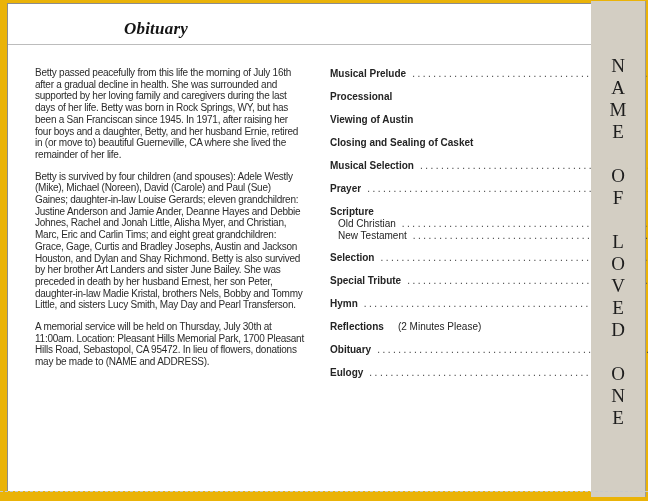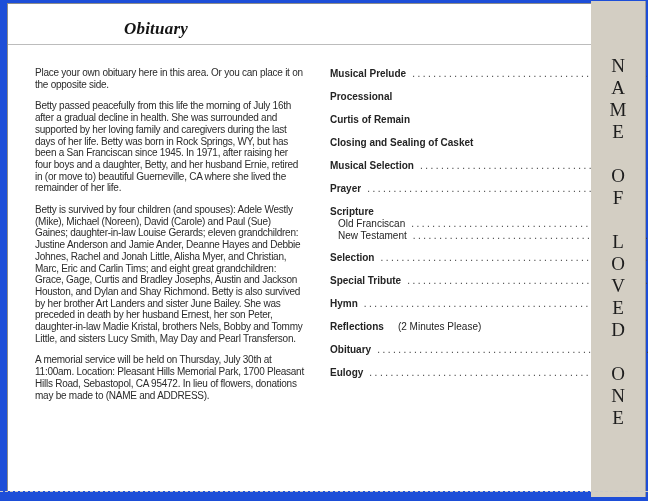--- a/index.html
+++ b/index.html
@@ -5,21 +5,21 @@
   html, body {
     margin: 0;
     padding: 0;
     background: #ffffff;
     font-family: "Liberation Sans", sans-serif;
   }
   .sheet {
     position: relative;
     width: 648px;
     height: 501px;
-    background: #1d4ed8;
+    background: #eab308;
     overflow: hidden;
   }
   
   .page {
     position: absolute;
     left: 7px;
     top: 3px;
     width: 584px;
     height: 488px;
     border-top: 1px solid #8c8c8c;
@@ -132,53 +132,52 @@
   <div class="page">
 
     <div class="header-band">
       <div class="head-cell left">
         <span class="head-title">Obituary</span>
       </div>
     </div>
 
     <div class="columns">
       <div class="obit-col">
-        <p class="obit-p">Place your own obituary here in this area. Or you can place it on the opposite side.</p>
         <p class="obit-p">Betty passed peacefully from this life the morning of July 16th after a gradual decline in health.  She was surrounded and supported by her loving family and caregivers during the last days of her life.  Betty was born in Rock Springs, WY, but has been a San Franciscan since 1945.  In 1971, after raising her four boys and a daughter, Betty, and her husband Ernie, retired in (or move to) beautiful Guerneville, CA where she lived the remainder of her life.</p>
         <p class="obit-p">Betty is survived by four children (and spouses): Adele Westly (Mike), Michael (Noreen), David (Carole) and Paul (Sue) Gaines;  daughter-in-law Louise Gerards;  eleven grandchildren: Justine Anderson and Jamie Ander, Deanne Hayes and Debbie Johnes, Rachel and Jonah Little, Alisha Myer, and Christian, Marc, Eric and Carlin Tims;  and eight great grandchildren: Grace, Gage, Curtis and Bradley Josephs, Austin and Jackson Houston, and Dylan and Shay Richmond.  Betty is also survived by her brother Art Landers and sister June Bailey.  She was preceded in death by her husband Ernest, her son Peter, daughter-in-law Madie Kristal, brothers Nels, Bobby and Tommy Little, and sisters Lucy Smith, May Day and Pearl Transferson.</p>
         <p class="obit-p">A memorial service will be held on Thursday, July 30th at 11:00am.  Location:  Pleasant Hills Memorial Park, 1700 Pleasant Hills Road, Sebastopol, CA 95472.  In lieu of flowers, donations may be made to (NAME and ADDRESS).</p>
       </div>
       <div class="svc-col" id="svc-col">
           <div class="svc-row">
             <span class="svc-label">Musical Prelude</span>
             <span class="svc-dots" aria-hidden="true">..........................................................................................</span>
           </div>
           <div class="svc-row">
             <span class="svc-label">Processional</span>
           </div>
           <div class="svc-row">
-            <span class="svc-label">Curtis of Remain</span>
+            <span class="svc-label">Viewing of Austin</span>
           </div>
           <div class="svc-row">
             <span class="svc-label">Closing and Sealing of Casket</span>
           </div>
           <div class="svc-row">
             <span class="svc-label">Musical Selection</span>
             <span class="svc-dots" aria-hidden="true">..........................................................................................</span>
           </div>
           <div class="svc-row">
             <span class="svc-label">Prayer</span>
             <span class="svc-dots" aria-hidden="true">..........................................................................................</span>
           </div>
           <div class="svc-group">
             <div class="svc-row">
               <span class="svc-label">Scripture</span>
             </div>
             <div class="svc-row sub">
-              <span class="svc-label">Old Franciscan</span>
+              <span class="svc-label">Old Christian</span>
               <span class="svc-dots" aria-hidden="true">..........................................................................................</span>
             </div>
             <div class="svc-row sub">
               <span class="svc-label">New Testament</span>
               <span class="svc-dots" aria-hidden="true">..........................................................................................</span>
             </div>
           </div>
           <div class="svc-row">
             <span class="svc-label">Selection</span>
             <span class="svc-dots" aria-hidden="true">..........................................................................................</span>

